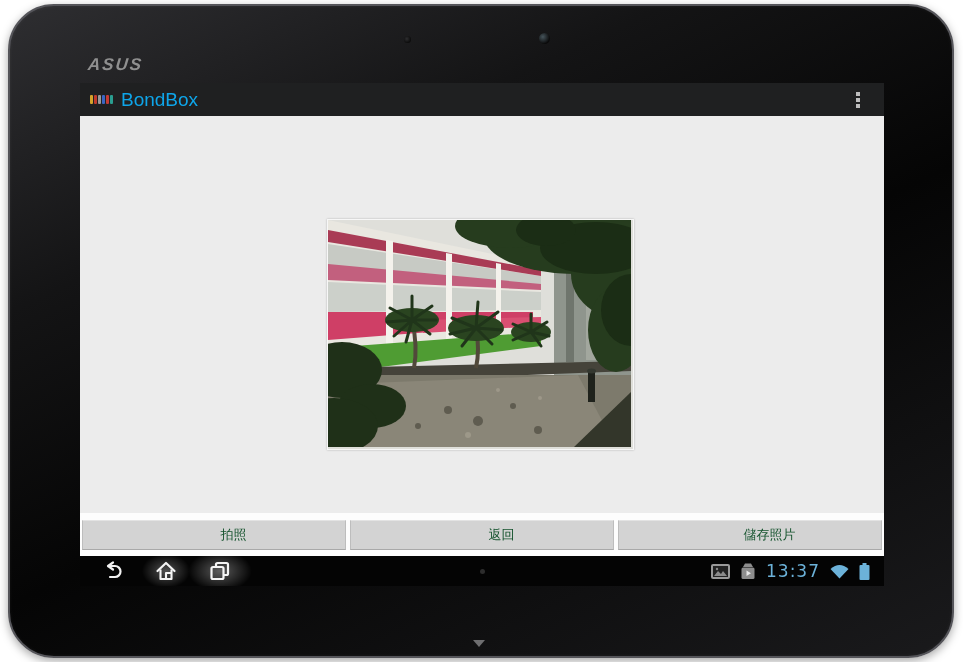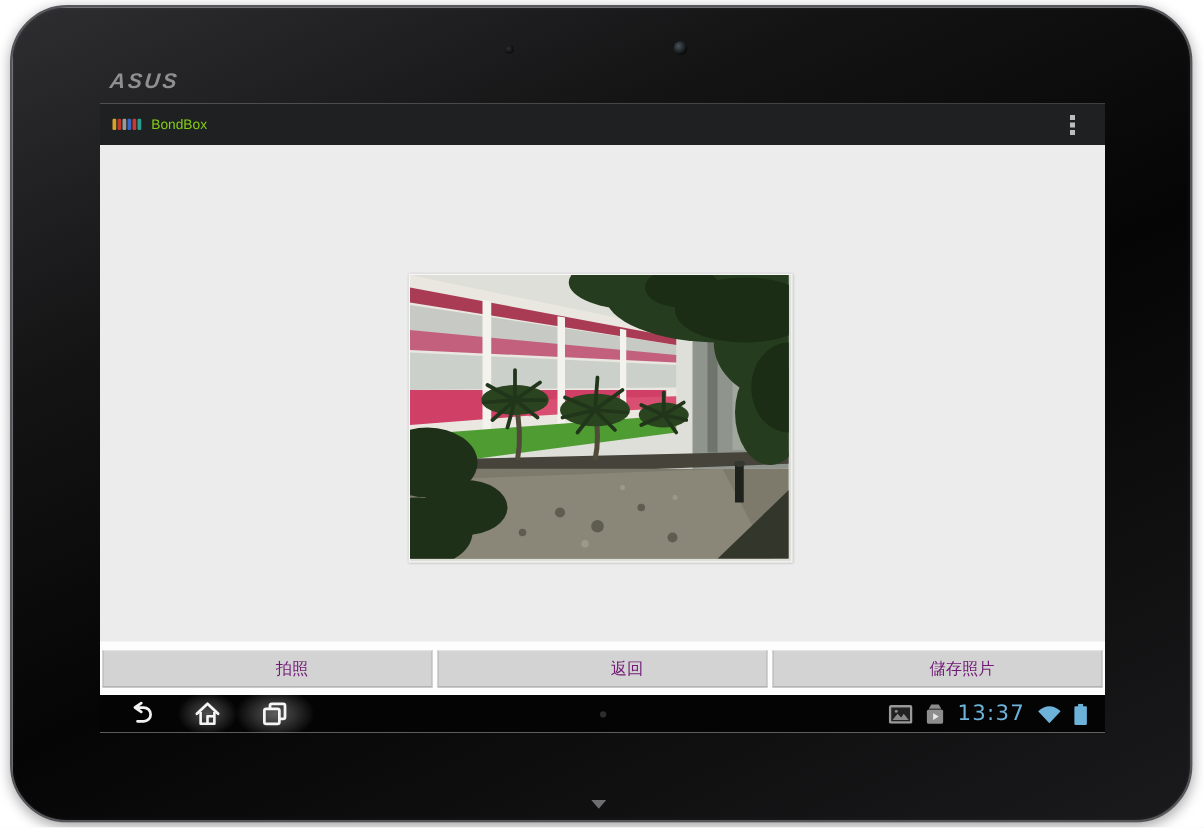--- a/index.html
+++ b/index.html
@@ -29,38 +29,38 @@
   .app-bar{height:33px;flex:0 0 33px;background:#1f2021;display:flex;align-items:center;
            padding:0 10px;box-shadow:0 1px 2px rgba(0,0,0,.4);}
   .app-icon{display:inline-flex;gap:1px;align-items:center;}
   .app-icon i{display:block;width:3px;height:9px;border-radius:1px;}
   .app-icon i:nth-child(1){background:#d6a32a;}
   .app-icon i:nth-child(2){background:#bf3a2b;}
   .app-icon i:nth-child(3){background:#9a9a9a;}
   .app-icon i:nth-child(4){background:#3a66c4;}
   .app-icon i:nth-child(5){background:#c43a34;}
   .app-icon i:nth-child(6){background:#2a9d8f;}
-  .app-title{color:#84cc16;font-size:11px;margin-left:8px;}
+  .app-title{color:#0ea5e9;font-size:19px;margin-left:8px;}
   .spacer{flex:1;}
   .overflow-btn{width:32px;height:33px;display:flex;flex-direction:column;align-items:center;
                 justify-content:center;gap:2px;cursor:pointer;}
   .overflow-btn i{display:block;width:4px;height:4px;background:#bdbdbd;}
 
   
   .content{flex:1;position:relative;background:#ececec;}
   .photo{position:absolute;left:247px;top:103px;width:305px;height:229px;
          border:1px solid #f7f7f7;box-shadow:0 0 2px rgba(0,0,0,.25);background:#dfdfda;}
   .photo svg{display:block;}
 
   
   .button-strip{flex:0 0 37px;background:#fdfdfd;display:flex;align-items:center;
                 gap:4px;padding:3px 2px;}
   .action-btn{flex:1;height:30px;background:#d3d3d3;border:1px solid #bdbdbd;
               border-top-color:#e3e3e3;border-bottom-color:#a9a9a9;
-              color:#701a75;font-size:13px;font-family:inherit;display:flex;
+              color:#14532d;font-size:13px;font-family:inherit;display:flex;
               align-items:center;justify-content:center;cursor:pointer;padding-left:45px;}
 
   
   .system-bar{flex:0 0 30px;background:#040404;display:flex;align-items:center;position:relative;}
   .nav-cluster{display:flex;align-items:center;margin-left:14px;gap:18px;}
   .nav-btn{position:relative;width:36px;height:30px;display:flex;align-items:center;
            justify-content:center;cursor:pointer;}
   .glow{position:absolute;border-radius:50%;pointer-events:none;}
   .glow.g1{width:50px;height:36px;background:radial-gradient(ellipse,rgba(255,255,255,.30),rgba(255,255,255,0) 68%);}
   .glow.g2{width:66px;height:42px;background:radial-gradient(ellipse,rgba(255,255,255,.34),rgba(255,255,255,0) 68%);}

